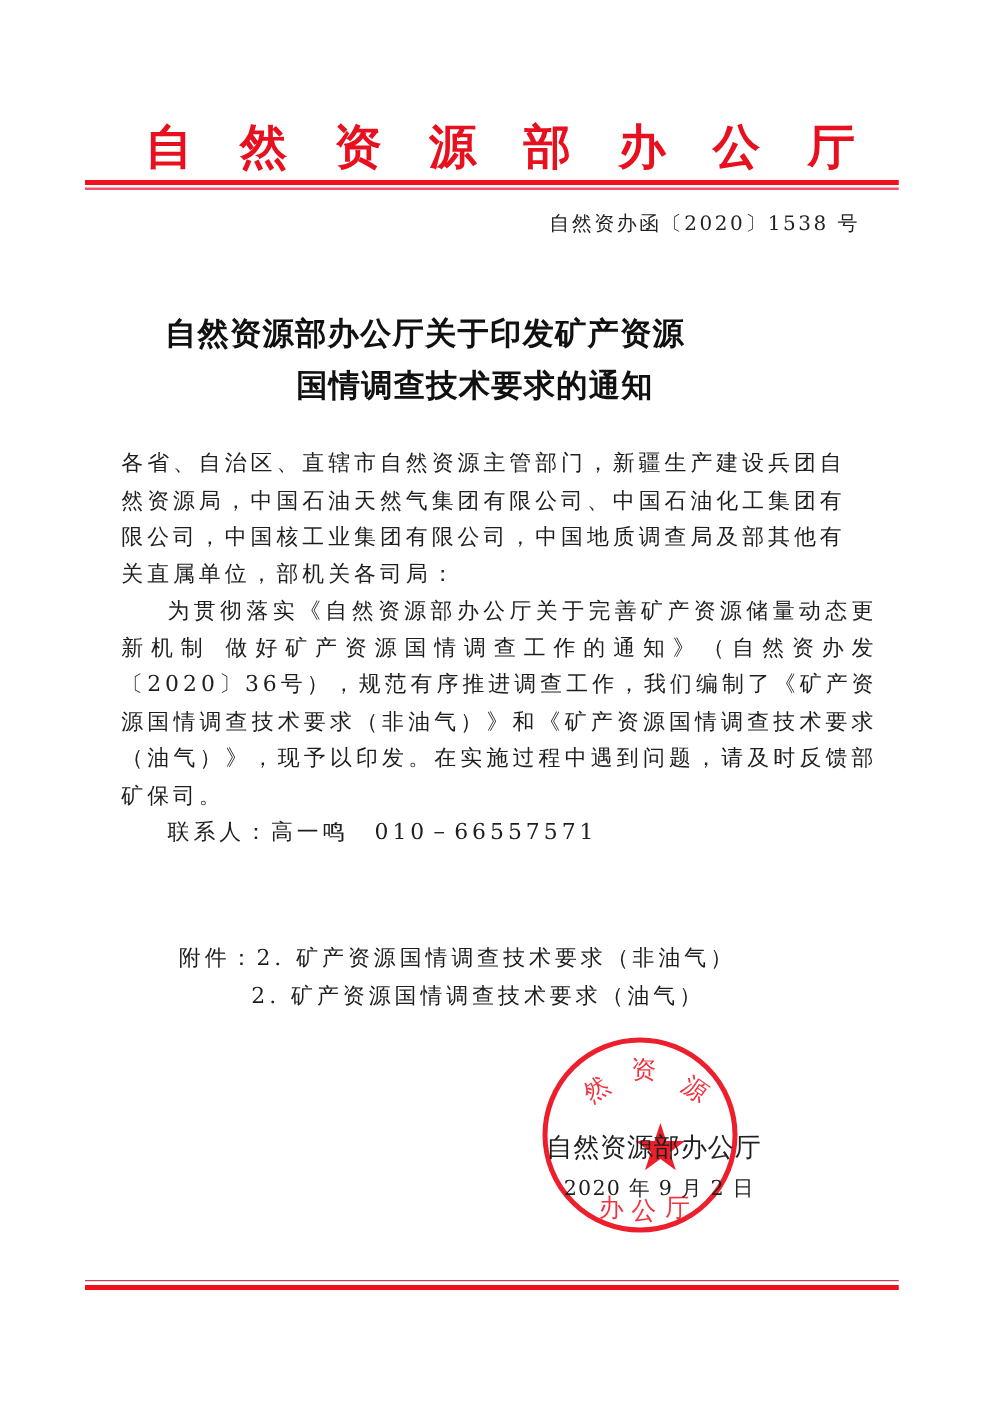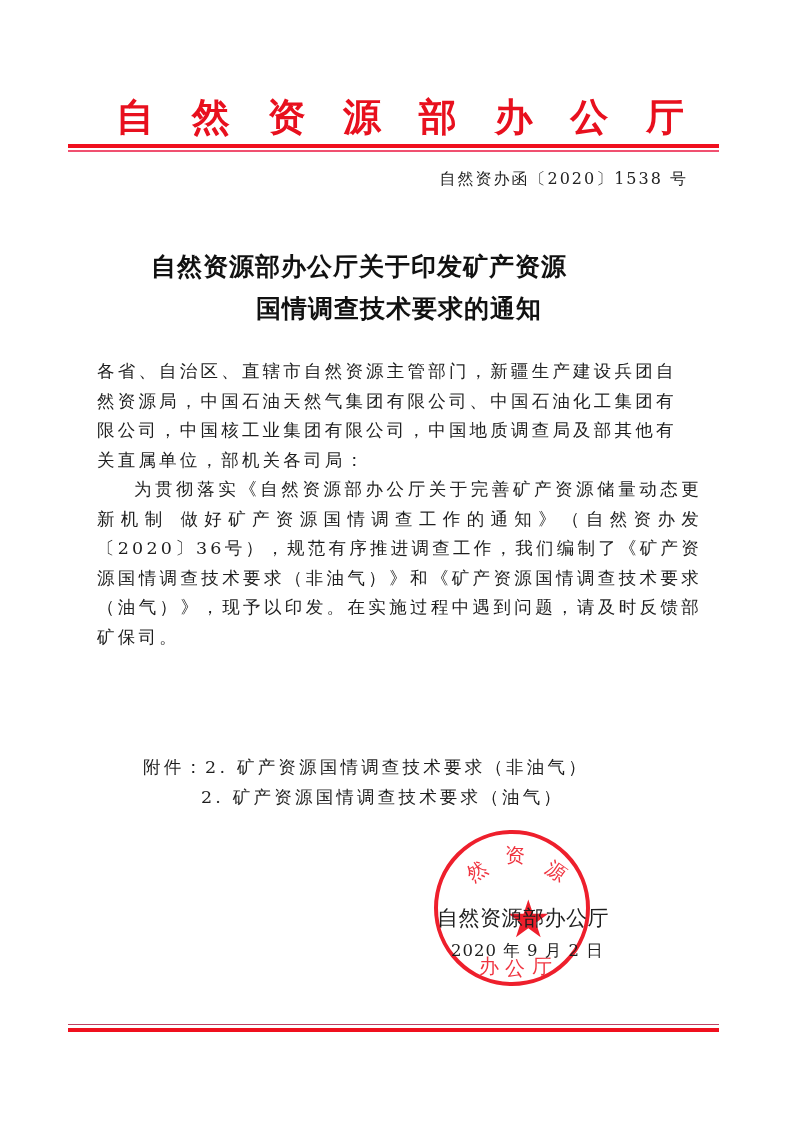--- a/index.html
+++ b/index.html
@@ -12,21 +12,21 @@
       padding: 0 48px 0 48px; box-sizing: border-box;
       color: #e8101e; font-family: "DejaVu Sans", sans-serif; font-weight: bold; font-size: 38px; }
     .letterhead span { display: inline-block; }
 
     .rule-thick { left: 68px; width: 651px; height: 4px; background: #f0101e; }
     .rule-thin  { left: 68px; width: 651px; height: 2px; background: #f05070; }
 
     .doc-number { right: 112px; top: 169px; font-size: 16px; letter-spacing: 2px; color: #222; }
 
     .title { left: 0; width: 680px; text-align: center; font-family: "DejaVu Sans", sans-serif;
-      font-weight: bold; font-size: 25px; color: #111; letter-spacing: 1px; margin-left: 19px; }
+      font-weight: bold; font-size: 25px; color: #111; letter-spacing: 1px; }
 
     .body-text { left: 97px; width: 605px; font-size: 17.5px; line-height: 29.5px;
       letter-spacing: 3.2px; color: #1e1e1e; text-align: justify; }
     .body-text p { margin: 0; }
     .indent { text-indent: 37px; }
 
     .attachments { left: 143px; top: 753px; font-size: 17.5px; line-height: 29.5px; letter-spacing: 3.2px; color: #1e1e1e; }
     .attachments .row2 { padding-left: 58px; }
 
     .seal { left: 434px; top: 830px; width: 156px; height: 156px; border: 4px solid #ee1f2c;
@@ -58,20 +58,21 @@
 
 <div class="abs title" style="top:250px;">自然资源部办公厅关于印发矿产资源</div>
 <div class="abs title" style="top:292px;padding-left:40px;">国情调查技术要求的通知</div>
 
 <div class="abs body-text" style="top:357px;">
   <p>各省、自治区、直辖市自然资源主管部门，新疆生产建设兵团自</p>
   <p>然资源局，中国石油天然气集团有限公司、中国石油化工集团有</p>
   <p>限公司，中国核工业集团有限公司，中国地质调查局及部其他有</p>
   <p>关直属单位，部机关各司局：</p>
   <p class="indent">为贯彻落实《自然资源部办公厅关于完善矿产资源储量动态更新机制 做好矿产资源国情调查工作的通知》（自然资办发〔2020〕36号），规范有序推进调查工作，我们编制了《矿产资源国情调查技术要求（非油气）》和《矿产资源国情调查技术要求（油气）》，现予以印发。在实施过程中遇到问题，请及时反馈部矿保司。</p>
+  <p class="indent">联系人：高一鸣　010－66557571</p>
 </div>
 
 <div class="abs attachments">
   <div>
     <span>附件：</span><span>2. 矿产资源国情调查技术要求（非油气）</span>
   </div>
   <div class="row2">
     <span>2. 矿产资源国情调查技术要求（油气）</span>
   </div>
 </div>

